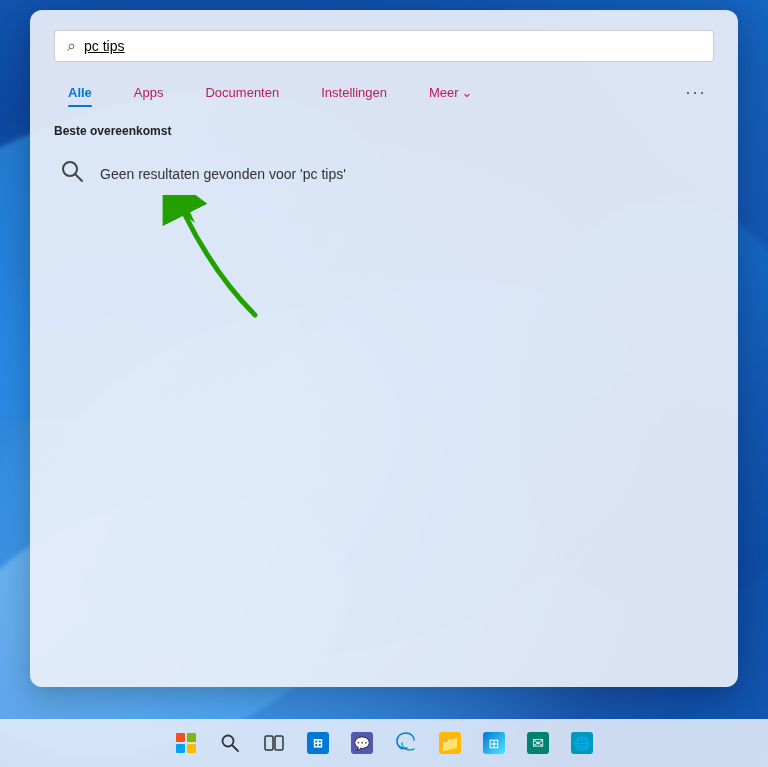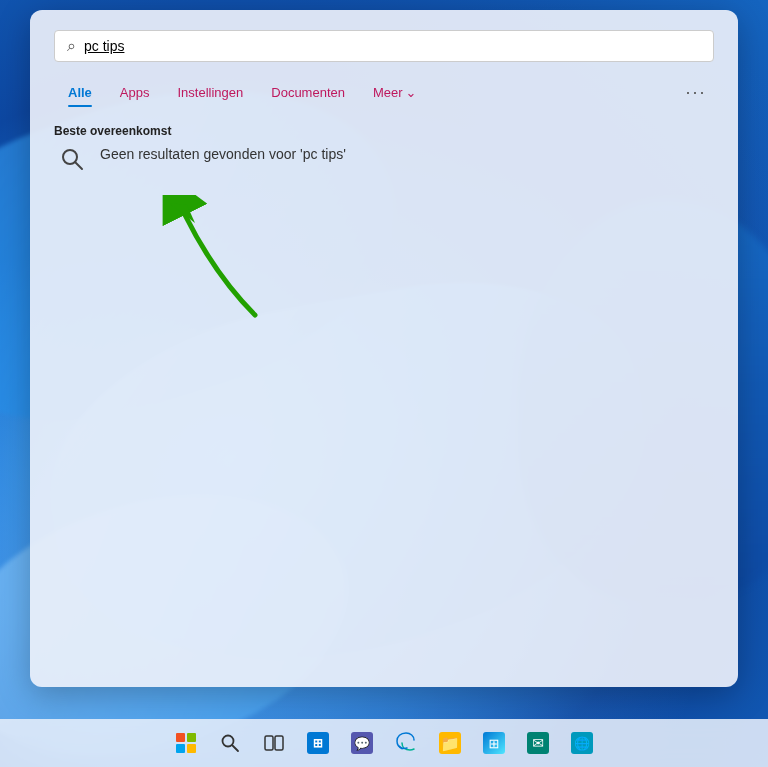--- a/index.html
+++ b/index.html
@@ -109,21 +109,21 @@
       width: 100%;
       background: transparent;
       font-family: 'Segoe UI', Arial, sans-serif;
       text-decoration: underline;
     }
 
     
     .filter-tabs {
       display: flex;
       align-items: center;
-      gap: 0;
+      gap: 14px;
       margin-bottom: 16px;
       border-bottom: 1px solid transparent;
     }
 
     .filter-tab {
       font-size: 13px;
       color: #be185d;
       padding: 6px 14px;
       cursor: pointer;
       position: relative;
@@ -159,25 +159,27 @@
       cursor: pointer;
       padding: 4px 8px;
       letter-spacing: 1px;
     }
 
     
     .section-header {
       font-size: 12px;
       font-weight: 700;
       color: #222;
+      margin-bottom: 12px;
     }
 
     
     .no-results-row {
       display: flex;
+      align-items: center;
       gap: 14px;
       padding: 8px 4px;
     }
 
     .no-results-icon {
       font-size: 22px;
       color: #444;
       width: 28px;
       text-align: center;
     }
@@ -271,22 +273,22 @@
 <div class="search-panel">
 
   <div class="search-input-wrapper">
     <span class="search-icon-input">⌕</span>
     <input type="text" class="search-input" value="pc tips" style="">
   </div>
 
   <div class="filter-tabs">
     <div class="filter-tab active">Alle</div>
     <div class="filter-tab">Apps</div>
+    <div class="filter-tab">Documenten</div>
     <div class="filter-tab">Instellingen</div>
-    <div class="filter-tab">Documenten</div>
     <div class="filter-tab filter-tab-meer">
       <span>Meer</span>
       <span>⌄</span>
     </div>
     <div class="more-options">···</div>
   </div>
 
   <div class="section-header">Beste overeenkomst</div>
 
   <div class="no-results-row">

